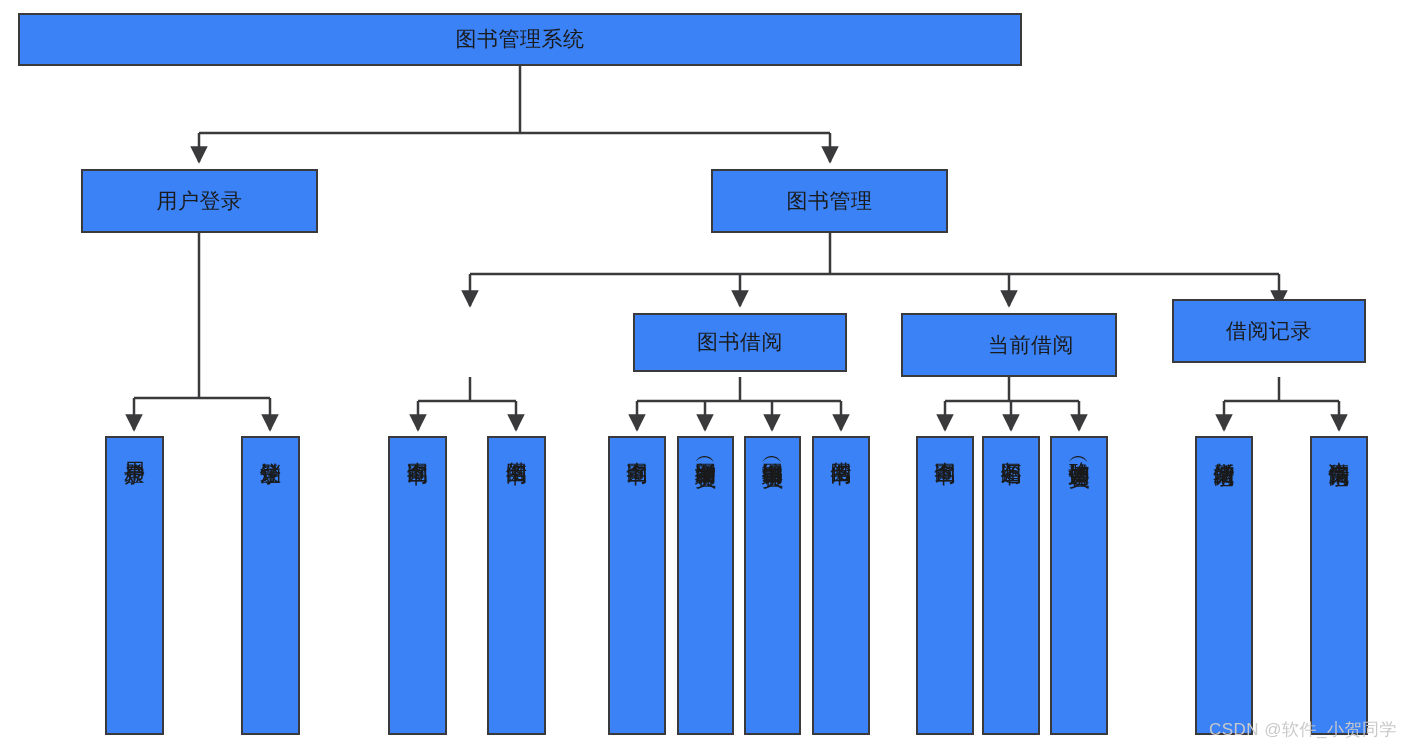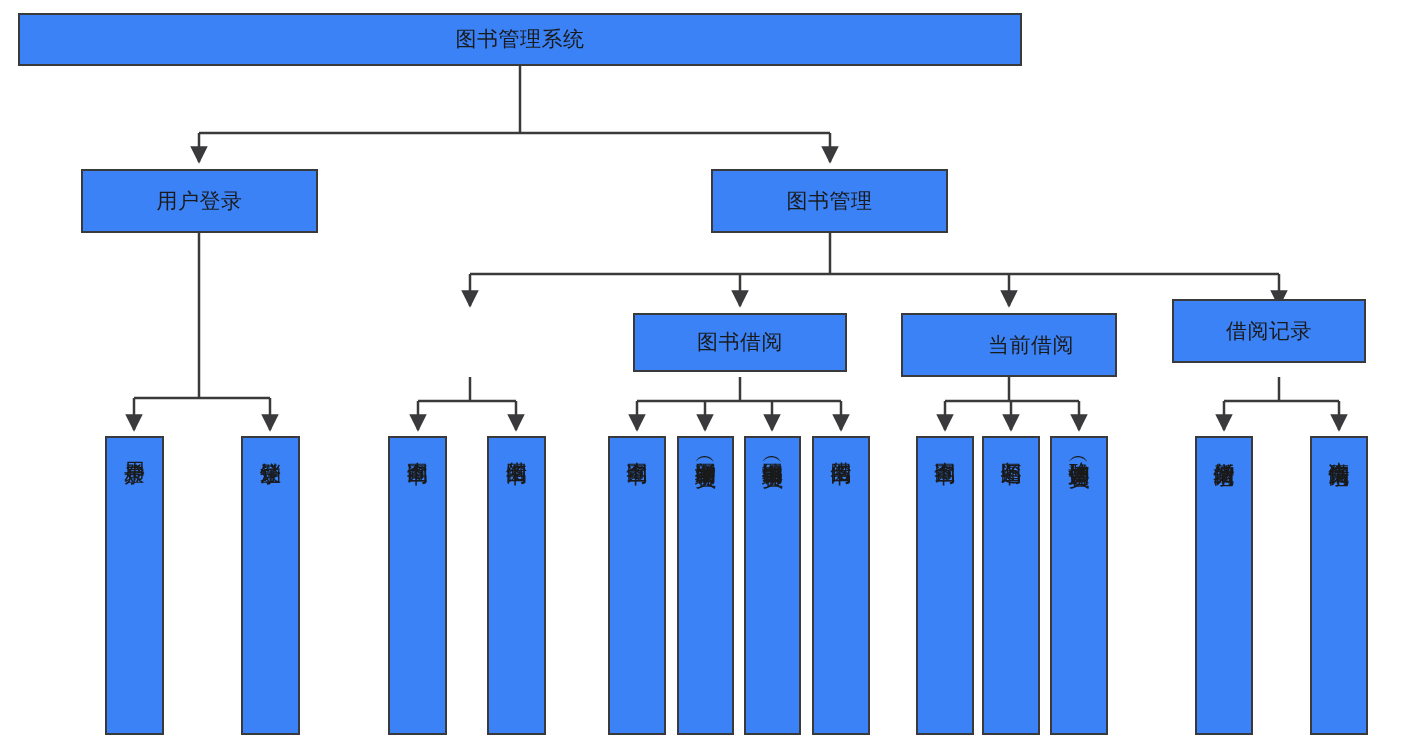--- a/index.html
+++ b/index.html
@@ -176,14 +176,15 @@
     <span class="node-label">确认归还（管理员）</span>
   </div>
 
   <div class="node vert" style="left:1195px; top:436px; width:58px; height:299px;">
     <span class="node-label">新增借阅记录</span>
   </div>
   <div class="node vert" style="left:1310px; top:436px; width:58px; height:299px;">
     <span class="node-label">查询借阅记录</span>
   </div>
 
+  <div class="watermark">CSDN @软件_小贺同学</div>
 
 </div>
 
 </body></html>

